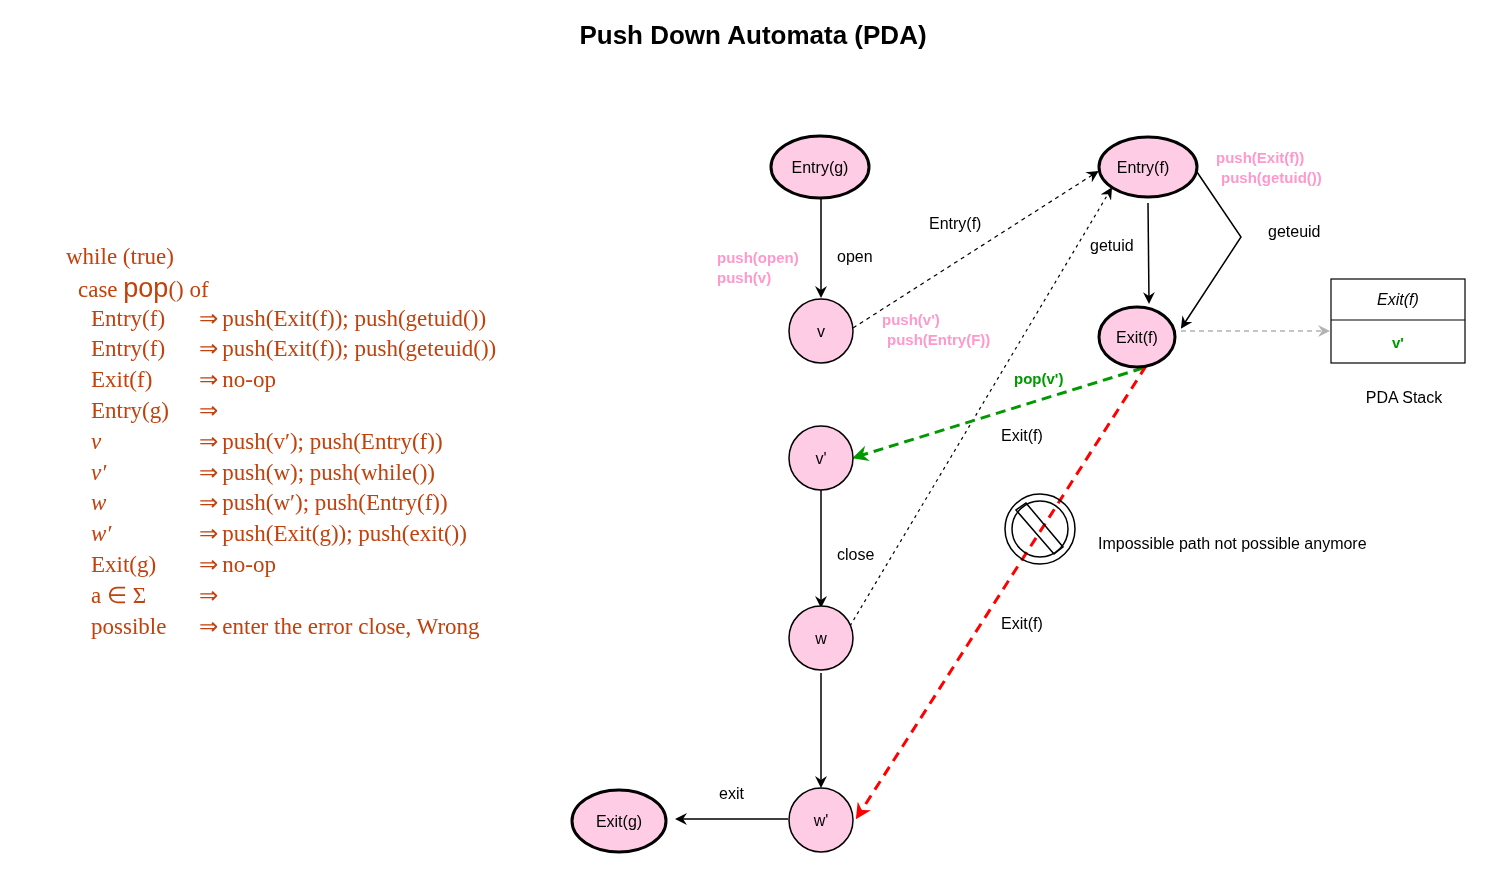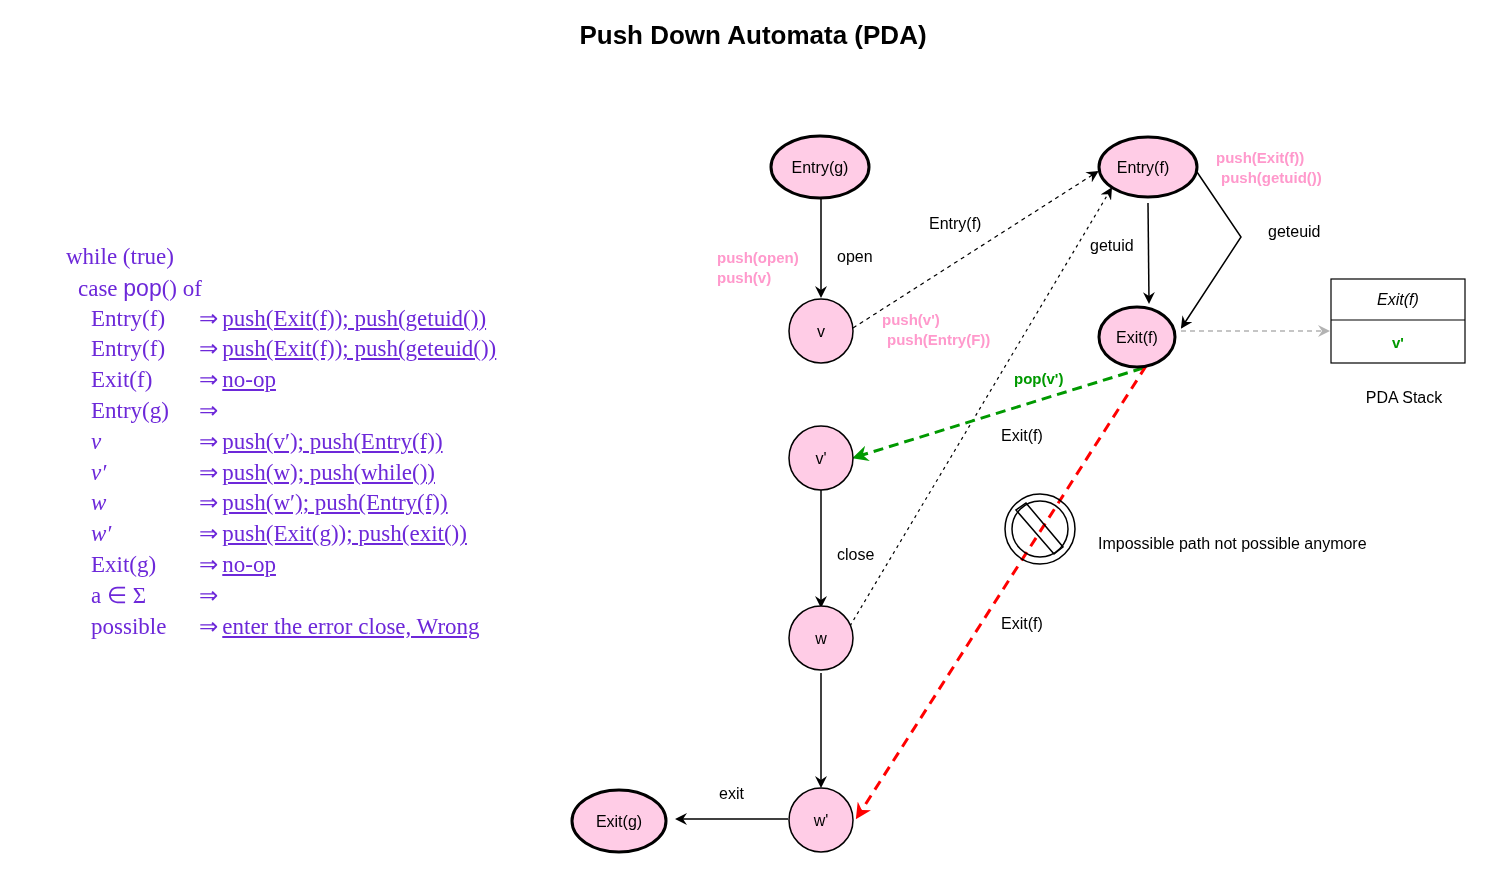--- a/index.html
+++ b/index.html
@@ -1,25 +1,25 @@
 <!DOCTYPE html>
 <html><head>
 <meta charset="utf-8">
 <style>
   html, body { margin: 0; padding: 0; background: #ffffff; }
   body { width: 1506px; height: 890px; position: relative; overflow: hidden; font-family: "Liberation Sans", sans-serif; }
   .title { position: absolute; left: 0; width: 1506px; top: 20px; text-align: center; font-weight: bold; font-size: 26px; color: #000; font-family: "Liberation Sans", sans-serif; }
-  .code { position: absolute; left: 66px; top: 242px; font-family: "Liberation Serif", serif; font-size: 23px; color: #6d28d9; line-height: 30.8px; }
+  .code { position: absolute; left: 66px; top: 242px; font-family: "Liberation Serif", serif; font-size: 23px; color: #c2410c; line-height: 30.8px; }
   .code .row { white-space: nowrap; height: 30.8px; }
   .code .lhs { display: inline-block; width: 108px; }
   .code .ind1 { padding-left: 12px; }
   .code .ind2 { padding-left: 25px; display: flex; }
-  .code .rhs { display: inline-block; text-decoration: underline; }
+  .code .rhs { display: inline-block; }
   .code .arrow { margin-right: 4px; }
-  .code .sans { font-family: "Liberation Sans", sans-serif; font-size: 23px; }
+  .code .sans { font-family: "Liberation Sans", sans-serif; font-size: 27px; }
   .code .it { font-style: italic; }
   svg#diagram { position: absolute; left: 0; top: 0; }
   .lbl { font-family: "Liberation Sans", sans-serif; font-size: 16px; fill: #000; }
   .pink-lbl { font-family: "Liberation Sans", sans-serif; font-size: 15px; font-weight: bold; }
   .green-lbl { font-family: "Liberation Sans", sans-serif; font-size: 15px; font-weight: bold; }
   .node-lbl { font-family: "Liberation Sans", sans-serif; font-size: 16px; fill: #000; }
 </style>
 </head>
 <body>
 

